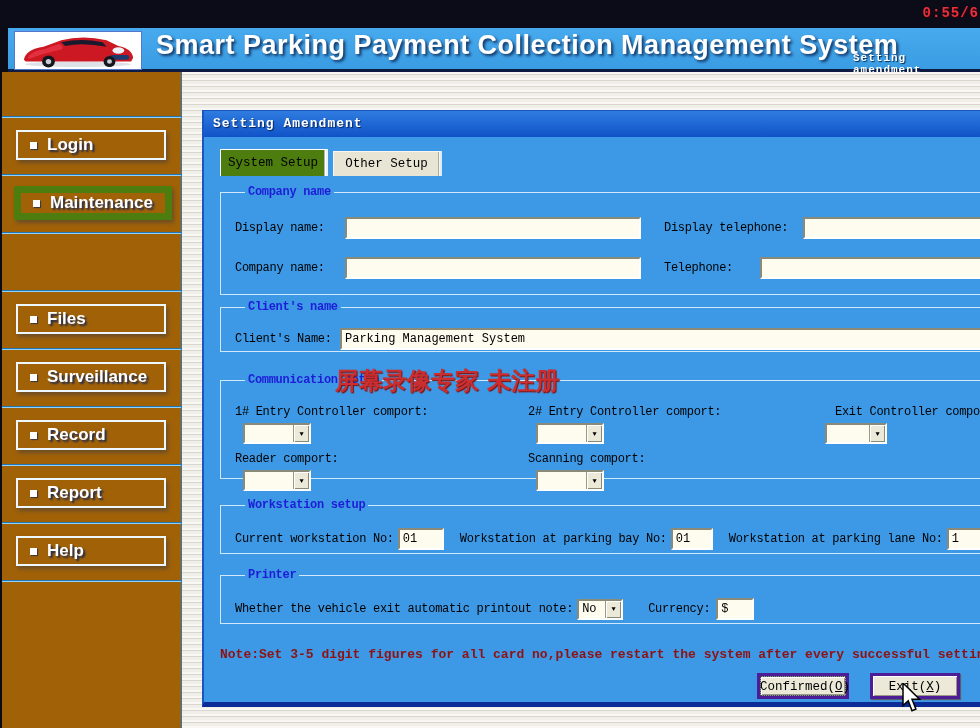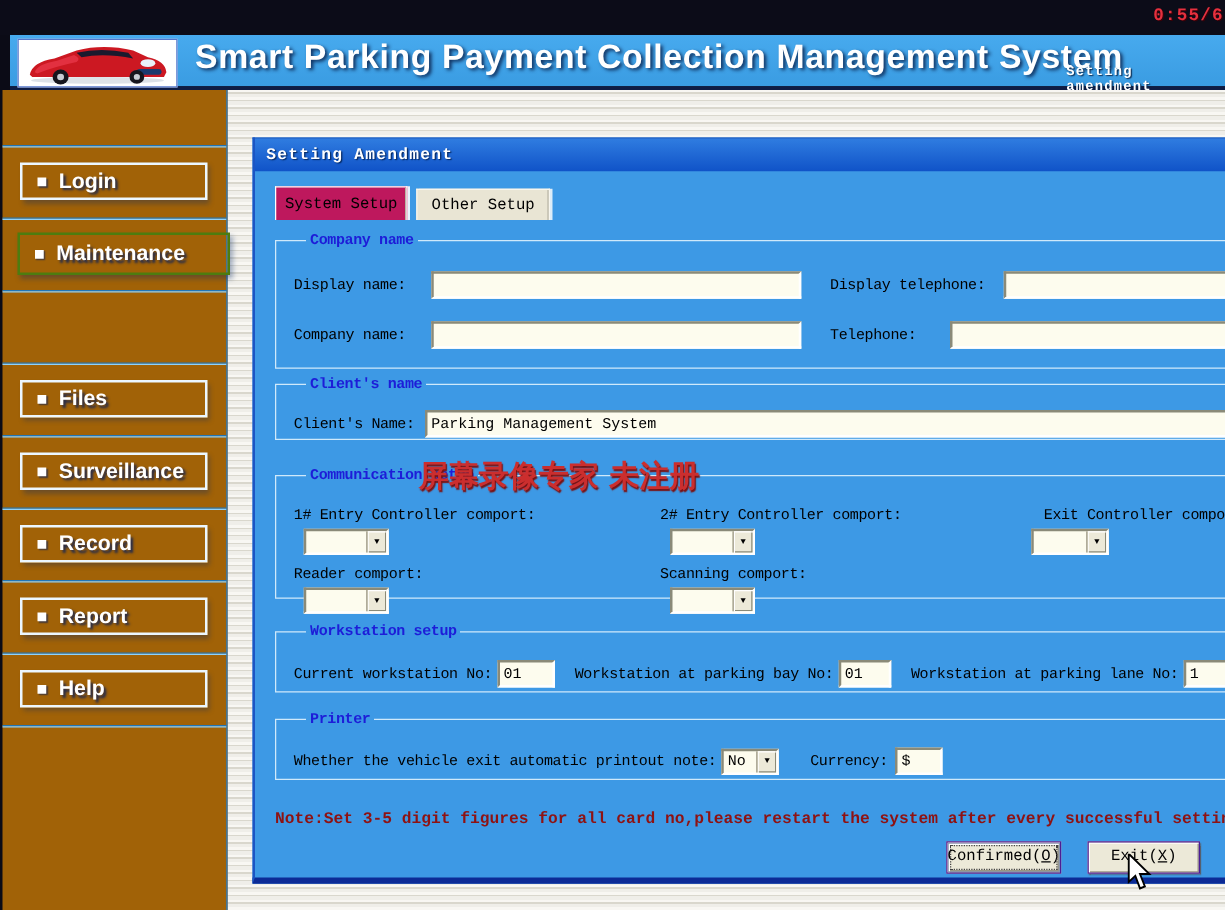--- a/index.html
+++ b/index.html
@@ -28,37 +28,37 @@
   .sidebar { position:absolute; left:2px; top:72px; width:180px; height:656px;
              background:#a16207; border-right:1px solid #2a7cc0; }
   .sep { position:absolute; left:0; width:100%; height:2px;
          border-top:1px solid #2176b8; border-bottom:1px solid #90d2fa; }
   .side-btn { position:absolute; left:14px; width:150px; height:30px; border:2px solid #ecf7ff;
               display:flex; align-items:center; color:#fff; cursor:pointer;
               font:bold 17px "Liberation Sans", sans-serif; text-shadow:2px 2px 2px rgba(8,30,90,.85);
               box-shadow:2px 3px 4px rgba(10,40,100,.35); }
   .side-btn .bullet { width:7px; height:7px; background:#fff; margin:0 10px 0 12px;
                       box-shadow:1px 1px 1px rgba(8,30,90,.6); flex:0 0 auto; }
-  .side-btn.selected { border:2px solid #4d7c0f; left:12px; width:170px; height:34px; }
+  .side-btn.selected { border:7px solid #4d7c0f; left:12px; width:158px; height:34px; }
 
   
   .main-bg { position:absolute; left:182px; top:72px; width:798px; height:656px;
              background-color:#edece6;
              background-image:repeating-linear-gradient(180deg,#f8f7f3 0 2px,#d9d7cd 2px 3px,#efeee9 3px 6px); }
 
   
   .dialog { position:absolute; left:202px; top:110px; width:790px; height:597px;
             background:#3d99e5; border-left:2px solid #1b55c4; border-top:1px solid #1b55c4;
             border-bottom:5px solid #0c2b96; }
   .titlebar { position:absolute; left:0; top:0; width:100%; height:26px;
               background:linear-gradient(180deg,#2f7ce0,#1053c8); color:#fff;
               font:bold 13px "Liberation Mono", monospace; letter-spacing:1px; line-height:26px;
               padding-left:9px; text-shadow:1px 1px 1px #02245c; }
   .tab { position:absolute; font:12.5px "Liberation Mono", monospace; color:#000; text-align:center; cursor:pointer; }
-  .tab-active { left:16px; top:38px; width:106px; height:27px; padding-top:6px; background:#be185d;
+  .tab-active { left:16px; top:38px; width:106px; height:27px; padding-top:6px; background:#4d7c0f;
                 border:1px solid #fff; border-bottom:0; box-shadow:inset -1px 0 0 #b8b4a4, 2px 0 0 #e8f4ff; }
   .tab-idle { left:129px; top:40px; width:107px; height:25px; padding-top:5px; background:#e9e5d4;
               border:1px solid #f8f6ee; border-bottom:0; box-shadow:inset -1px 0 0 #b0ac9c, 2px 0 0 #dcecf8; }
 
   fieldset.grp { position:absolute; border:1px solid #cfe9fb; }
   fieldset.grp legend { margin-left:24px; padding:0 3px; color:#1d1dd8;
                         font:bold 12px "Liberation Mono", monospace; letter-spacing:-.3px; }
   .lbl { font:12px "Liberation Mono", monospace; letter-spacing:-.3px; color:#000; white-space:pre; }
   .row { position:absolute; display:flex; align-items:center; white-space:nowrap; }
   .tin { background:#fdfcee; border:2px solid; border-color:#8a8a78 #fff #fff #8a8a78; height:22px;
@@ -71,21 +71,21 @@
   .combo .arrow { width:16px; background:#ece9d8; border-left:1px solid #9a9784;
                   display:flex; align-items:center; justify-content:center; font-size:7px; color:#000;
                   box-shadow:inset 1px 1px 0 #fff, inset -1px -1px 0 #8a8a78; }
 
   .watermark { position:absolute; left:131px; top:254px; color:#cb2e2e;
                font:bold 24px "DejaVu Sans", sans-serif; text-shadow:1px 1px 1px #7a1010; white-space:nowrap; }
 
   .note { position:absolute; left:16px; top:536px; color:#8e1212;
           font:bold 13px "Liberation Mono", monospace; white-space:nowrap; }
 
-  .btn { position:absolute; height:26px; background:#ece9d8; border:1px solid #4c1d95; cursor:pointer;
+  .btn { position:absolute; height:26px; background:#ece9d8; border:3px solid #4c1d95; cursor:pointer;
          box-shadow:inset 1px 1px 0 #fff, inset -1px -1px 0 #9a9784, 1px 1px 1px #55606e;
          font:12.5px "Liberation Mono", monospace; color:#000; text-align:center; line-height:23px; }
   .btn .key { text-decoration:underline; }
   .btn-confirm { left:553px; top:562px; width:92px; outline:1px dotted #444; outline-offset:-4px;
                  box-shadow:inset 0 0 0 1px #8a96b0, inset 2px 2px 0 #fff, inset -2px -2px 0 #9a9784; }
   .btn-exit { left:666px; top:562px; width:90px; }
 
   .cursor { position:absolute; left:901px; top:683px; width:22px; height:30px; z-index:20; }
 </style>
 </head>

